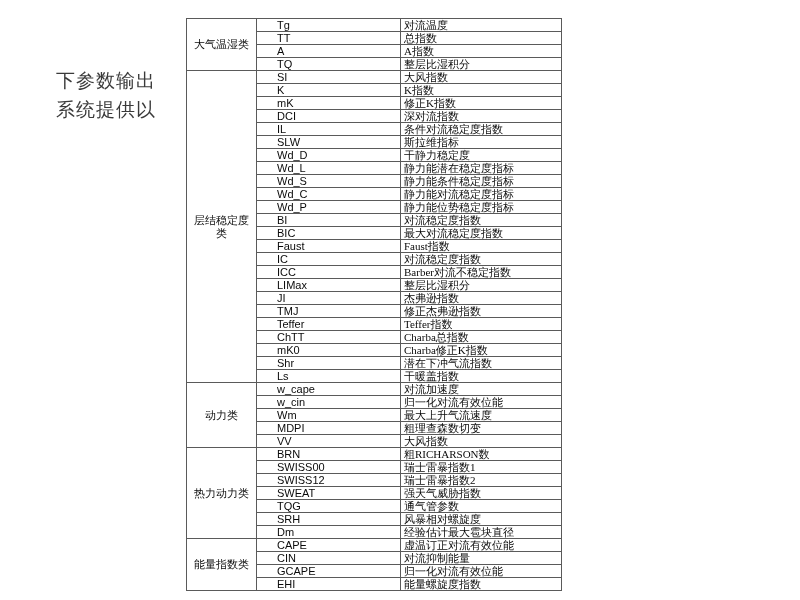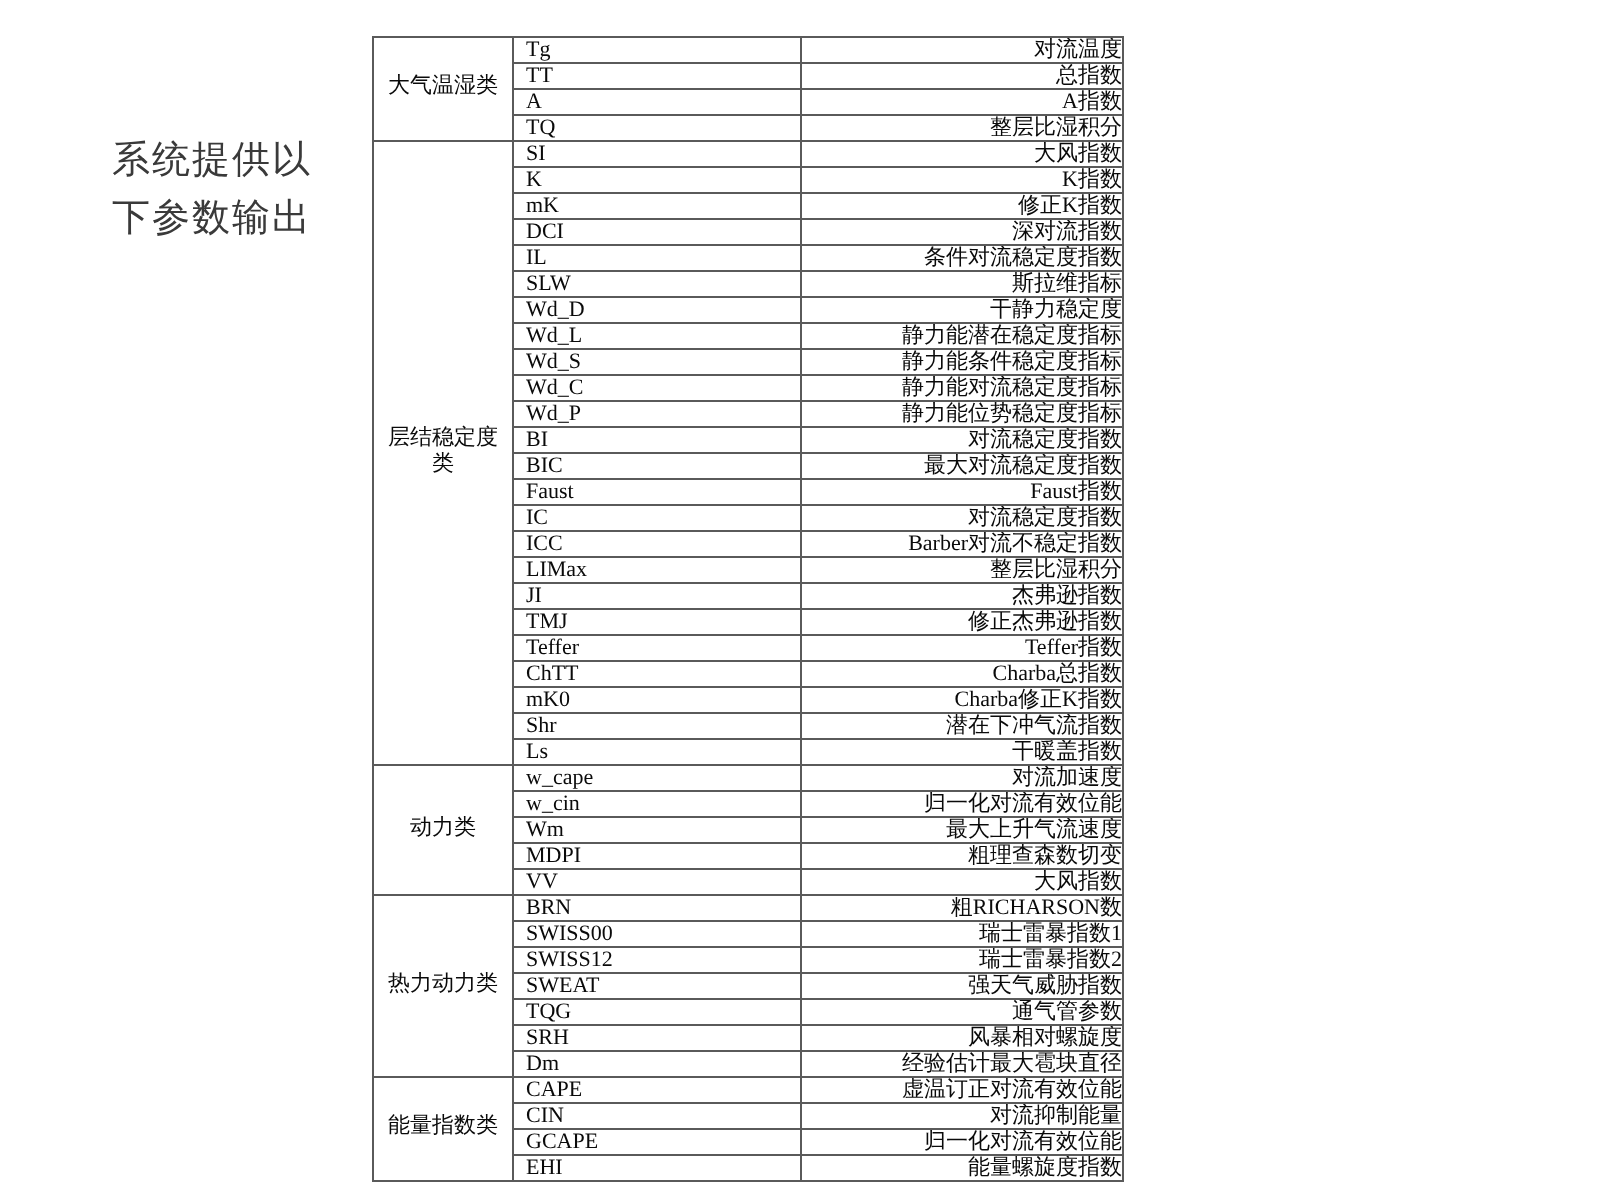--- a/index.html
+++ b/index.html
@@ -41,49 +41,48 @@
     overflow: hidden;
     white-space: nowrap;
     vertical-align: middle;
     font-size: 11px;
     line-height: 12px;
     color: #0a0a0a;
   }
   td.cat {
     text-align: center;
     padding: 0;
-    font-family: Liberation Mono, monospace;
+    font-family: Liberation Serif, serif;
   }
   td.cat .catlabel {
     display: block;
     width: 62px;
     margin: 0 auto;
     text-align: center;
     white-space: normal;
     line-height: 13px;
   }
   td.code {
-    padding-left: 6px;
-    font-family: Liberation Serif, serif;
+    padding-left: 20px;
+    font-family: Liberation Sans, sans-serif;
     font-size: 11px;
   }
   td.desc {
     padding-left: 3px;
     font-family: "Liberation Serif", serif;
-    text-align: right;
   }
 </style>
 </head>
 <body>
 
 <div class="page">
 
   <div class="caption">
+    <span>下参数输出</span>
     <span>系统提供以</span>
-    <span>下参数输出</span>
   </div>
 
   <table class="params">
     <colgroup>
       <col style="width:70px">
       <col style="width:144px">
       <col style="width:161px">
     </colgroup>
     <tbody>
         <tr>

